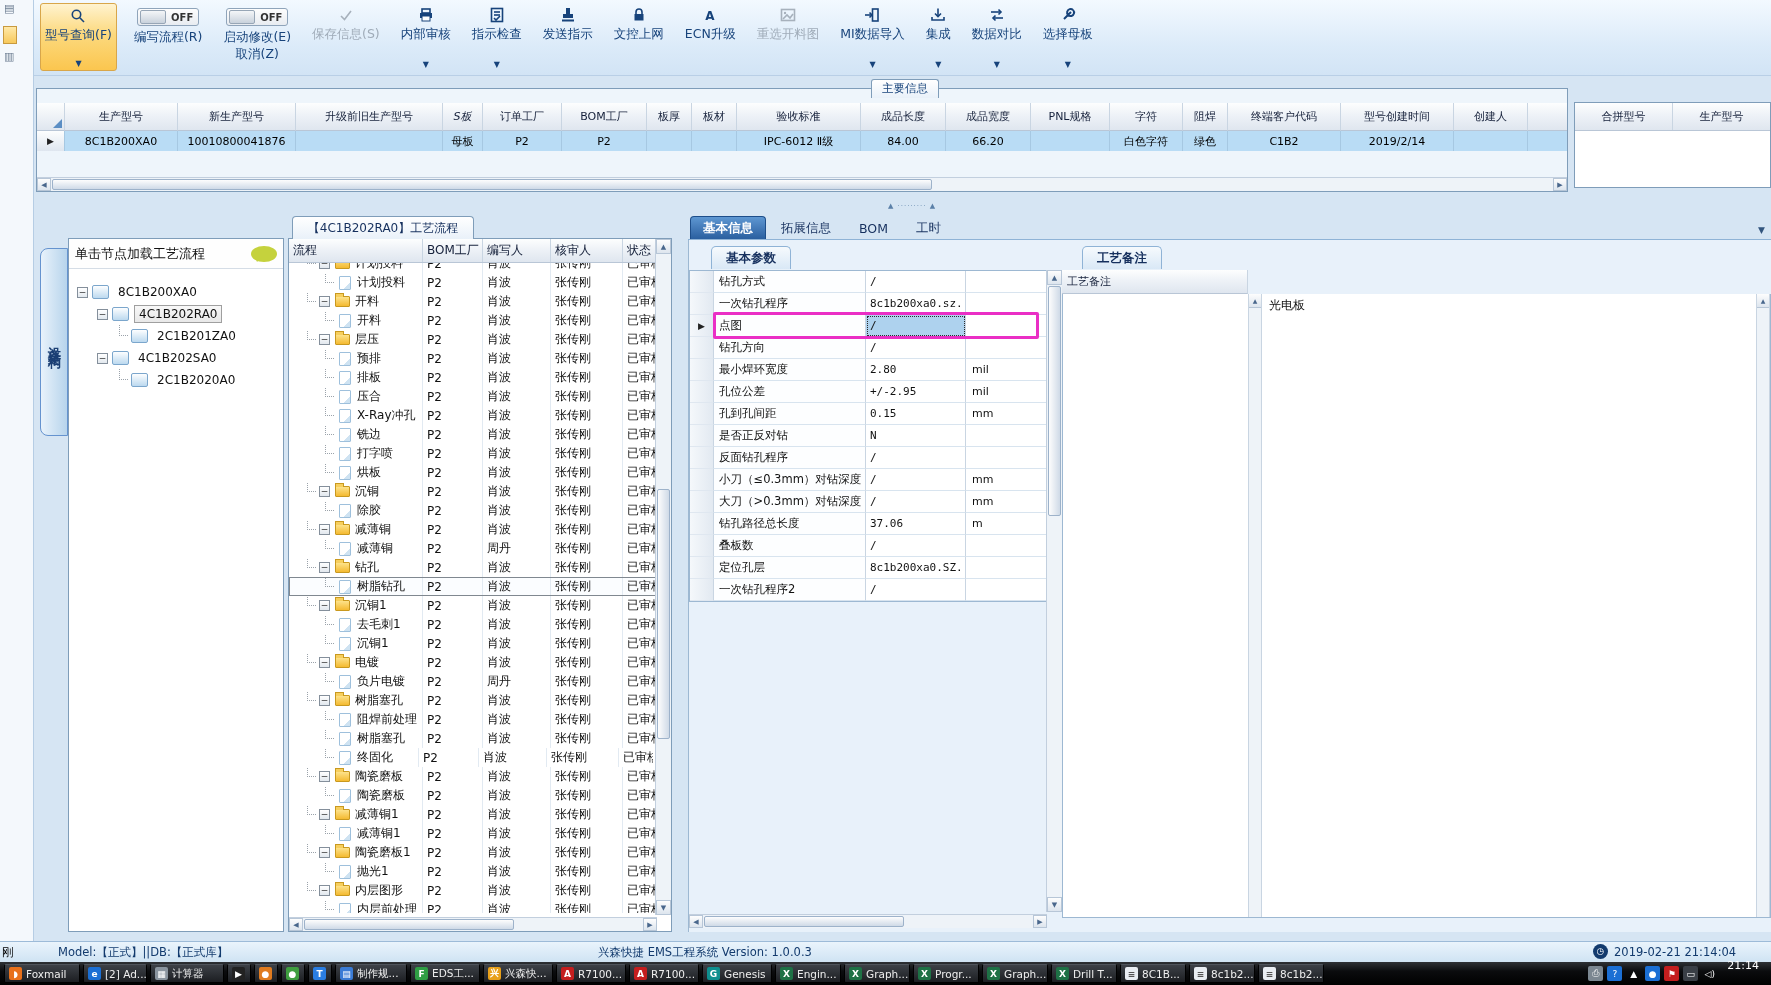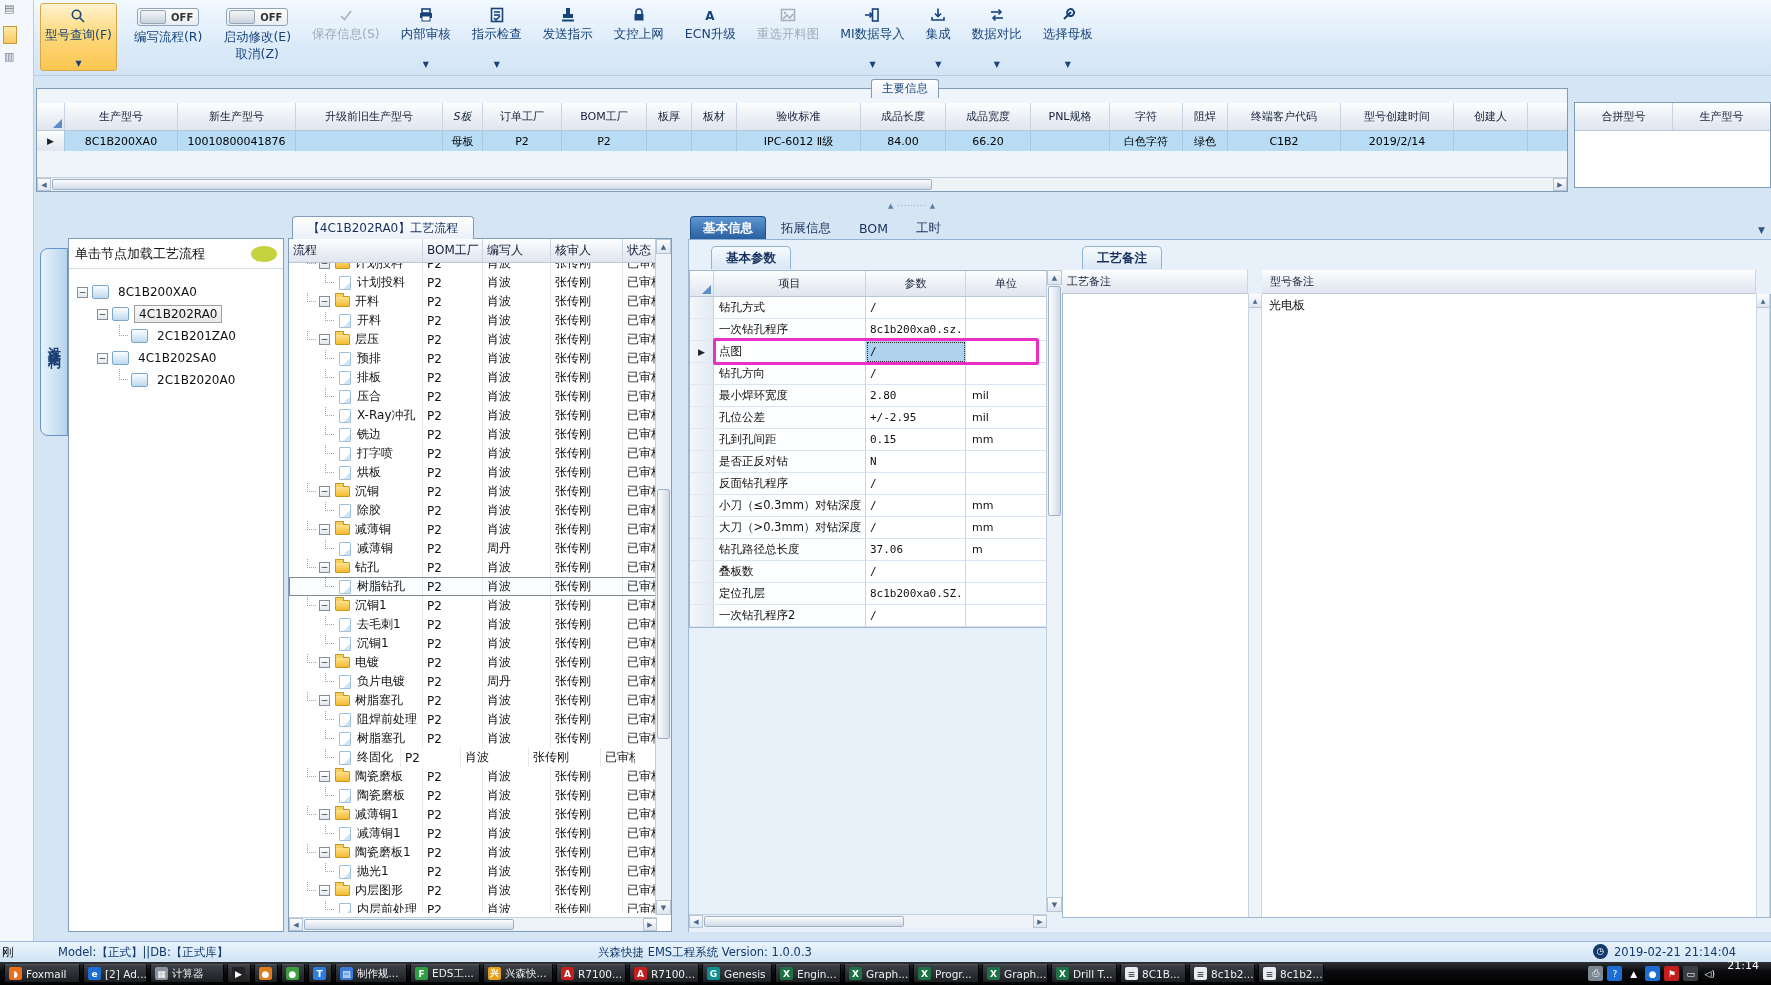--- a/index.html
+++ b/index.html
@@ -657,21 +657,21 @@
             <span class="elbow"></span>
             <span class="page"></span>
             <span>树脂塞孔</span>
           </div>
           <div class="c" style="width: 60px;">P2</div>
           <div class="c" style="width: 68px;">肖波</div>
           <div class="c" style="width: 72px;">张传刚</div>
           <div class="c" style="width: 34px; border-right: none;">已审核</div>
         </div>
         <div class="prow">
-          <div class="c" style="width: 112px; padding-left: 34px;">
+          <div class="c" style="width: 130px; padding-left: 34px;">
             <span class="elbow"></span>
             <span class="page"></span>
             <span>终固化</span>
           </div>
           <div class="c" style="width: 60px;">P2</div>
           <div class="c" style="width: 68px;">肖波</div>
           <div class="c" style="width: 72px;">张传刚</div>
           <div class="c" style="width: 34px; border-right: none;">已审核</div>
         </div>
         <div class="prow">
@@ -783,28 +783,20 @@
       <div class="ptab on">基本信息</div>
       <div class="ptab">拓展信息</div>
       <div class="ptab">BOM</div>
       <div class="ptab">工时</div>
       <div class="far-drop">▼</div>
     </div>
 
   <div id="params-panel" class="abs">
     <div class="subtab" style="left:22px;top:6px;">基本参数</div>
     <div id="pa-table">
-      <div id="pa-head" class="ghead">
-        <div class="gcell sel-hd" style="width:24px;">
-            <i></i>
-          </div>
-        <div class="gcell" style="width:152px;">项目</div>
-        <div class="gcell" style="width:100px;">参数</div>
-        <div class="gcell" style="width:80px;border-right:none;">单位</div>
-      </div>
       <div id="pa-rows">
           <div class="parow">
             <div class="rh"></div>
             <div class="item">钻孔方式</div>
             <div class="val">/</div>
             <div class="unit"></div>
           </div>
           <div class="parow">
             <div class="rh"></div>
             <div class="item">一次钻孔程序</div>
@@ -902,21 +894,20 @@
       <div class="thumb" style="width:200px;"></div>
       <div class="arr" style="margin-left:auto;">▶</div>
     </div>
   </div>
 
   <div id="notes-panel" class="abs">
     <div class="subtab" style="left:20px;top:6px;">工艺备注</div>
     <div id="notes-head">
       <div class="gcell ghead" style="width:186px;height:24px;justify-content:flex-start;padding-left:5px;">工艺备注</div>
       <div style="width:14px;height:24px;background:#e8f1fa;"></div>
-      <div class="gcell ghead" style="width:494px;height:24px;justify-content:flex-start;padding-left:8px;">型号备注</div>
       <div style="width:15px;height:24px;background:#e8f1fa;"></div>
     </div>
     <div id="notes-body">
       <div class="mini-vscroll" style="left:185px;">
           <div class="arr">▲</div>
         </div>
       <div style="position:absolute;left:206px;top:3px;font-size:12px;">光电板</div>
       <div class="mini-vscroll" style="right:0;">
           <div class="arr">▲</div>
         </div>

